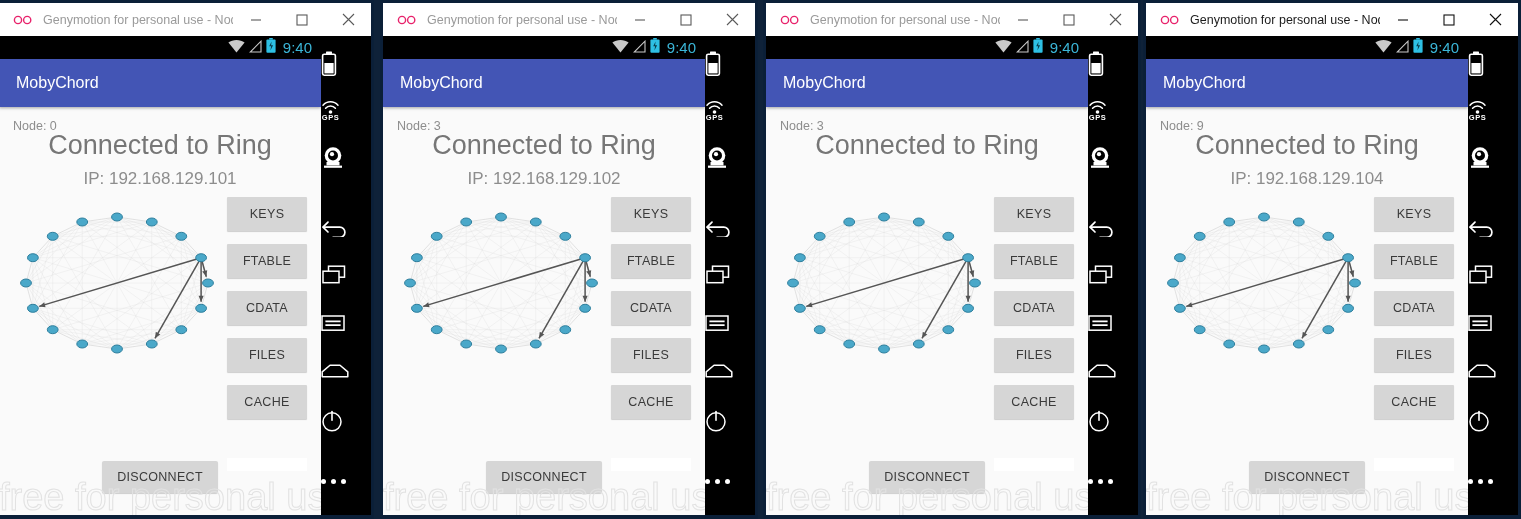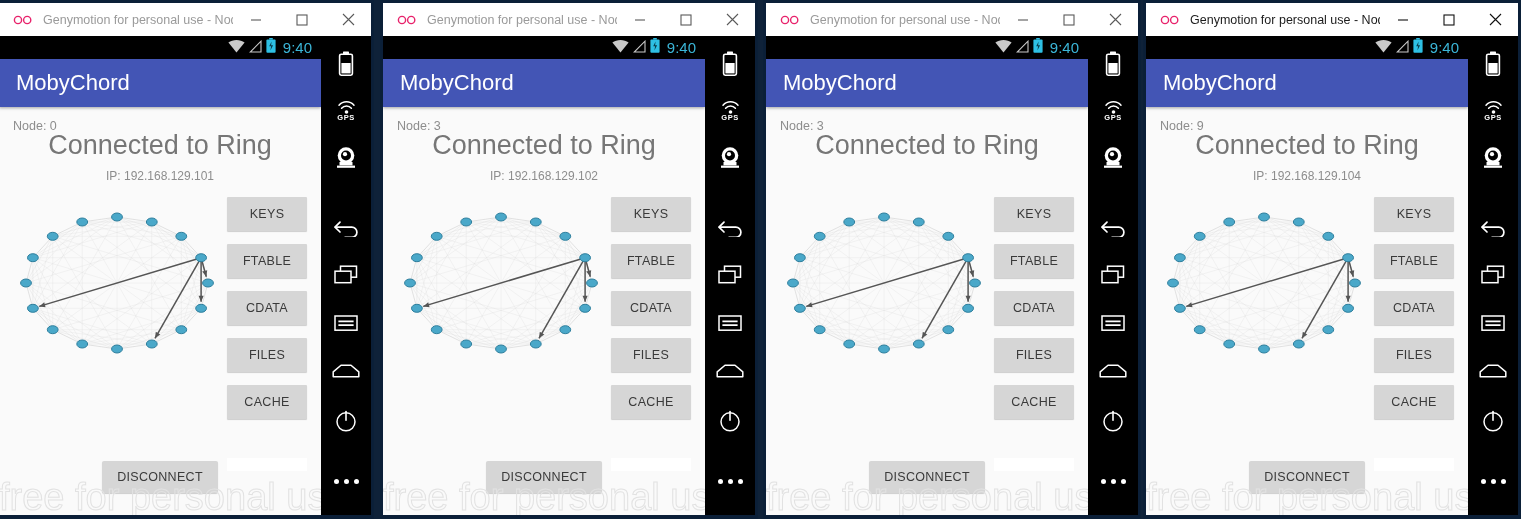--- a/index.html
+++ b/index.html
@@ -63,37 +63,37 @@
   .sb-icons{display:flex;align-items:center;gap:4px;}
   .sb-time{
     color:#3bb6d8;font-size:15px;margin-left:7px;
     font-family:"Liberation Sans", sans-serif;
   }
   .appbar{
     background:#4355b5;height:48px;display:flex;align-items:center;
     box-shadow:0 1px 3px rgba(0,0,0,.35);position:relative;z-index:3;
   }
   .appbar-title{
-    color:#fff;font-size:22px;margin-left:17px;font-weight:400;
+    color:#fff;font-size:16px;margin-left:17px;font-weight:400;
   }
   .content{
     position:absolute;left:0;right:0;top:71px;bottom:0;
     background:#fafafa;
   }
   .node-label{
     position:absolute;left:14px;top:12px;
     font-size:12.5px;color:#8d8d8d;
   }
   .headline{
     position:absolute;left:0;right:0;top:23px;text-align:center;
     font-size:27px;color:#767676;font-weight:400;letter-spacing:0px;
   }
   .ip-label{
     position:absolute;left:0;right:0;top:62px;text-align:center;
-    font-size:12px;color:#8d8d8d;
+    font-size:17px;color:#8d8d8d;
   }
   .ring-wrap{
     position:absolute;left:6px;top:90px;width:218px;height:180px;
   }
   .ring-wrap svg{display:block;width:100%;height:100%;}
   .btn-col{
     position:absolute;right:14px;top:90px;width:80px;
     display:flex;flex-direction:column;gap:13px;
   }
   .mbtn{
@@ -126,21 +126,21 @@
     white-space:nowrap;pointer-events:none;
     font-family:"Liberation Sans", sans-serif;
   }
 
   
   .gtoolbar{
     width:50px;background:#000;position:relative;flex:none;
   }
   .gicon{
     position:absolute;left:0;width:50px;height:34px;
-    display:flex;align-items:center;justify-content:center;
+    display:flex;align-items:center;
     color:#fff;cursor:pointer;
   }
   .gicon svg{display:block;}
   .gps-lbl{
     font-size:7.5px;font-weight:700;letter-spacing:.5px;
     color:#fff;margin-top:-1px;
   }
   .gps-box{display:flex;flex-direction:column;align-items:center;}
   .dots{display:flex;gap:5px;}
   .dots i{width:5px;height:5px;border-radius:50%;background:#fff;display:block;}

